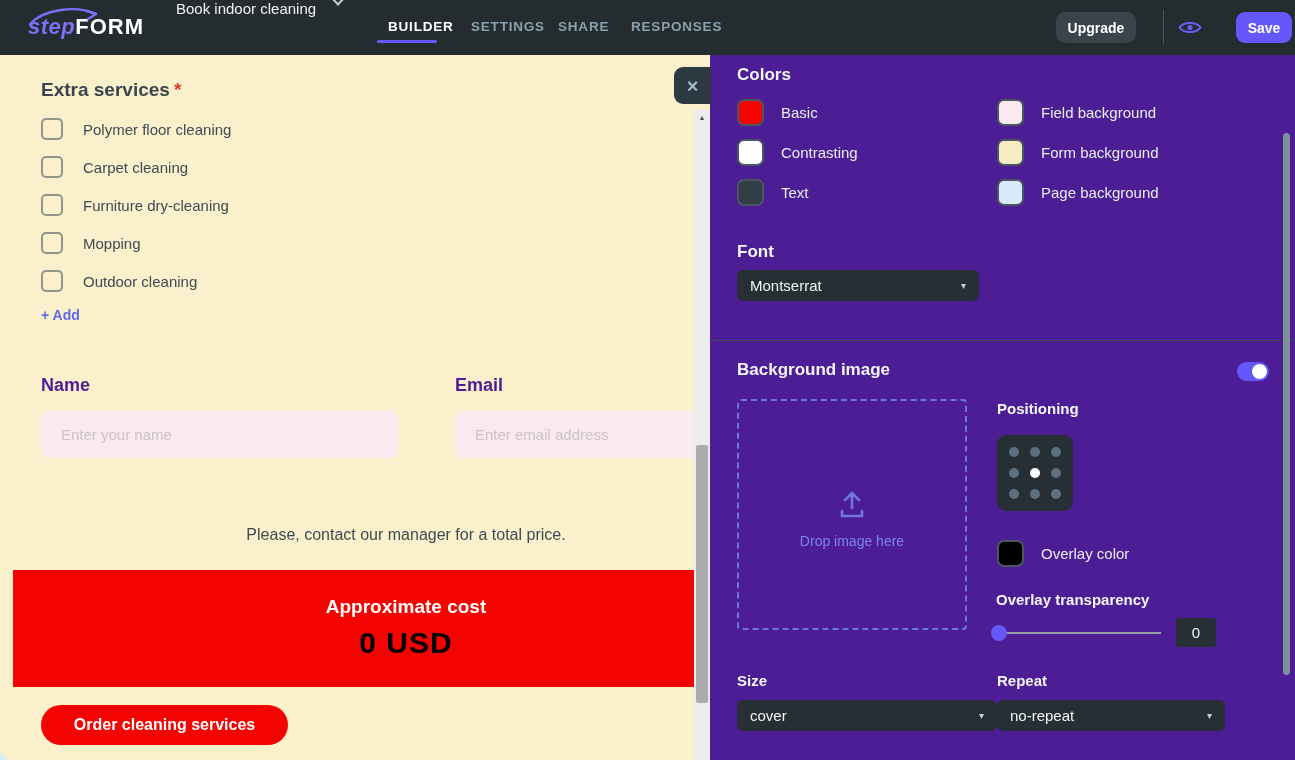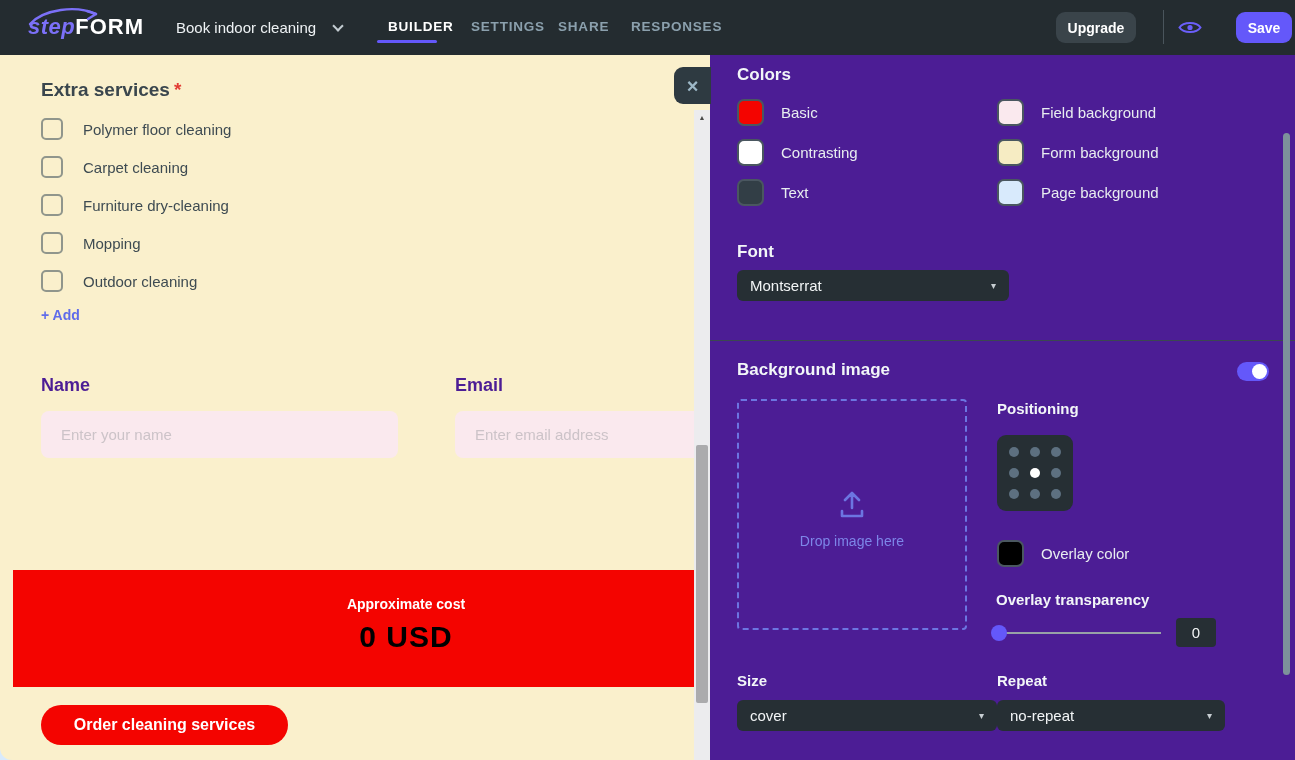--- a/index.html
+++ b/index.html
@@ -6,21 +6,21 @@
   html,body { width:1295px; height:760px; }
   body { font-family:"Liberation Sans","DejaVu Sans",sans-serif; background:#303c44; }
   .stage { position:relative; width:1295px; height:760px; overflow:hidden; }
 
   
   .navbar { position:absolute; left:0; top:0; width:1295px; height:55px; background:#242c30; z-index:40; }
   .logo { position:absolute; left:28px; top:14px; height:30px; }
   .logo-arc { position:absolute; left:-4px; top:-9px; }
   .logo-step { font-size:22px; font-style:italic; font-weight:600; color:#7b70f7; letter-spacing:.5px; }
   .logo-form { font-size:22px; font-weight:800; color:#ffffff; letter-spacing:1px; }
-  .form-selector { position:absolute; left:176px; top:0; height:55px; display:flex; align-items:center; gap:18px; cursor:pointer; }
+  .form-selector { position:absolute; left:176px; top:0; height:55px; display:flex; align-items:flex-start; gap:18px; cursor:pointer; }
   .form-selector span.lbl { font-size:15px; color:#eef2f4; }
   .chev { width:8px; height:8px; border-right:2px solid #c3ccd1; border-bottom:2px solid #c3ccd1; transform:rotate(45deg); margin-top:-4px; }
   .tab { position:absolute; top:19px; font-size:13.5px; font-weight:700; letter-spacing:.8px; color:#8ba0ad; cursor:pointer;margin-left:11px; }
   .tab.active { color:#ffffff; }
   .tab-underline { position:absolute; left:377px; top:40px; width:60px; height:3px; background:#6458fa; border-radius:2px; }
   .upgrade-btn { position:absolute; left:1056px; top:12px; width:80px; height:31px; background:#3a444a; border:none; border-radius:9px; color:#fff; font-size:14px; font-weight:600; font-family:inherit; cursor:pointer; }
   .nav-divider { position:absolute; left:1163px; top:10px; width:1px; height:34px; background:#4a555c; }
   .eye-wrap { position:absolute; left:1178px; top:19px; cursor:pointer; }
   .save-btn { position:absolute; left:1215px; top:12px; width:56px; height:31px; background:#6458fa; border:none; border-radius:9px; color:#fff; font-size:14px; font-weight:700; font-family:inherit; cursor:pointer;margin-left:21px; }
 
@@ -32,21 +32,21 @@
   .cb-row { position:absolute; left:41px; display:flex; align-items:center; gap:20px; height:24px; cursor:pointer; }
   .cb-box { width:22px; height:22px; border:2px solid #90968c; border-radius:5px; background:transparent; flex:none; }
   .cb-label { font-size:15px; color:#3e4b52; }
   .add-link { position:absolute; left:41px; top:252px; font-size:14px; font-weight:700; color:#5f6cea; cursor:pointer; }
   .fld-label { position:absolute; top:320px; font-size:18px; font-weight:600; color:#4c1d95; }
   .fld { position:absolute; top:356px; width:357px; height:47px; background:#fae9ee; border:none; border-radius:8px; padding:0 20px; font-size:15px; color:#3e4b52; font-family:inherit; }
   .fld::placeholder { color:#ccc3c8; opacity:1; }
   .cost-line { position:absolute; left:13px; width:786px; text-align:center; font-size:16px; color:#3e4b52; }
   .cost-link { color:#4ba5ea; cursor:pointer; }
   .cost-banner { position:absolute; left:13px; top:515px; width:786px; height:117px; background:#f40400; text-align:center; }
-  .cost-banner .title { margin-top:26px; font-size:14px; font-weight:700; color:#ffffff; }
+  .cost-banner .title { margin-top:26px; font-size:19px; font-weight:700; color:#ffffff; }
   .cost-banner .value { margin-top:8px; font-size:30px; font-weight:700; color:#000000; letter-spacing:1px; }
   .order-btn { position:absolute; left:41px; top:650px; width:247px; height:40px; background:#f40400; border:none; border-radius:20px; color:#fff; font-size:16px; font-weight:700; font-family:inherit; cursor:pointer; }
   .corner-bg { position:absolute; left:0; bottom:0; width:14px; height:14px; background:#d8eafc; }
   .corner-mask { position:absolute; left:0; bottom:0; width:14px; height:14px; background:#faf0cc; border-bottom-left-radius:12px; }
 
   
   .pv-scroll { position:absolute; left:694px; top:55px; width:16px; height:705px; background:#ececee; z-index:45; }
   .pv-scroll-up { height:15px; display:flex; align-items:center; justify-content:center; font-size:7px; color:#4a4a4a; cursor:pointer; }
   .pv-thumb { position:absolute; left:2px; top:335px; width:12px; height:258px; background:#ababad; border-radius:2px; cursor:pointer; }
 
@@ -140,20 +140,21 @@
         <span class="cb-label">Outdoor cleaning</span>
       </div>
 
       <span class="add-link">+ Add</span>
 
       <span class="fld-label" style="left:41px">Name</span>
       <span class="fld-label" style="left:455px">Email</span>
       <input class="fld" style="left: 41px;" placeholder="Enter your name">
       <input class="fld" style="left: 455px;" placeholder="Enter email address">
 
+      <div class="cost-line" style="top:471px">Please, contact our manager for a total price.</div>
 
       <div class="cost-banner">
         <div class="title">Approximate cost</div>
         <div class="value">0 USD</div>
       </div>
 
       <button class="order-btn">Order cleaning services</button>
 
       <div class="corner-bg"></div>
       <div class="corner-mask"></div>
@@ -179,21 +180,21 @@
     <span class="swatch-label" style="left:71px; top:124px">Text</span>
 
     <span class="swatch" style="left: 287px; top: 44px; background: rgb(250, 233, 238);"></span>
     <span class="swatch-label" style="left:331px; top:44px">Field background</span>
     <span class="swatch" style="left: 287px; top: 84px; background: rgb(246, 236, 195);"></span>
     <span class="swatch-label" style="left:331px; top:84px">Form background</span>
     <span class="swatch" style="left: 287px; top: 124px; background: rgb(216, 234, 252);"></span>
     <span class="swatch-label" style="left:331px; top:124px">Page background</span>
 
     <div class="sec-title" style="left:27px; top:187px">Font</div>
-    <div class="dropdown" style="left:27px; top:215px; width:272px">
+    <div class="dropdown" style="left:27px; top:215px; width:242px">
       <span class="val">Montserrat</span>
       <span class="caret">▾</span>
     </div>
 
     <div class="panel-divider"></div>
 
     <div class="sec-title" style="left:27px; top:305px">Background image</div>
     <div class="toggle">
       <span class="knob"></span>
     </div>

